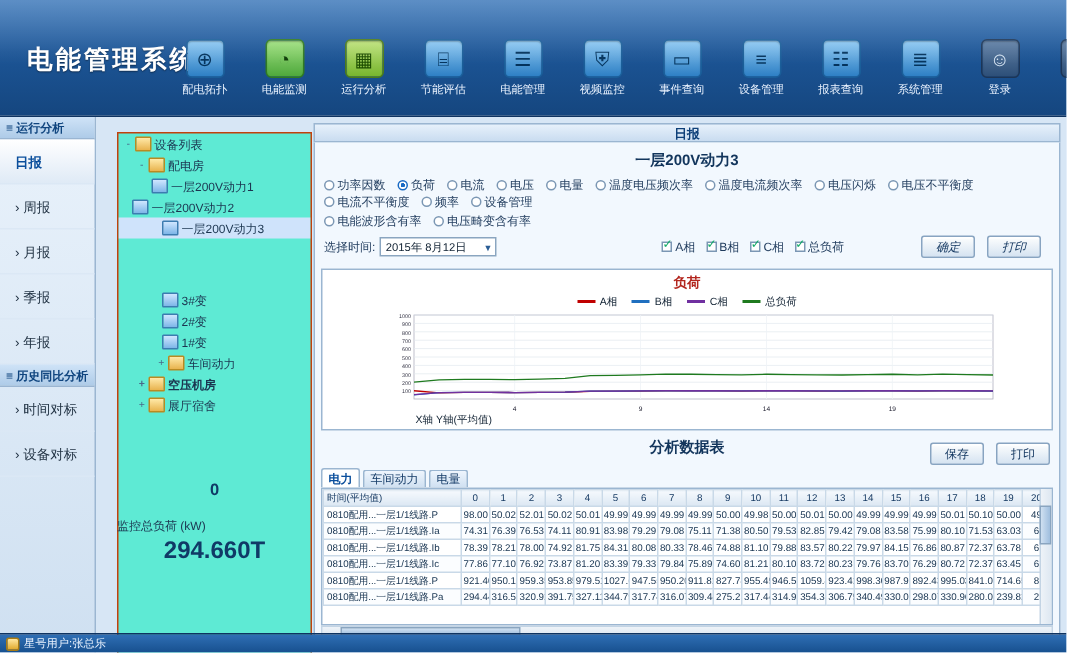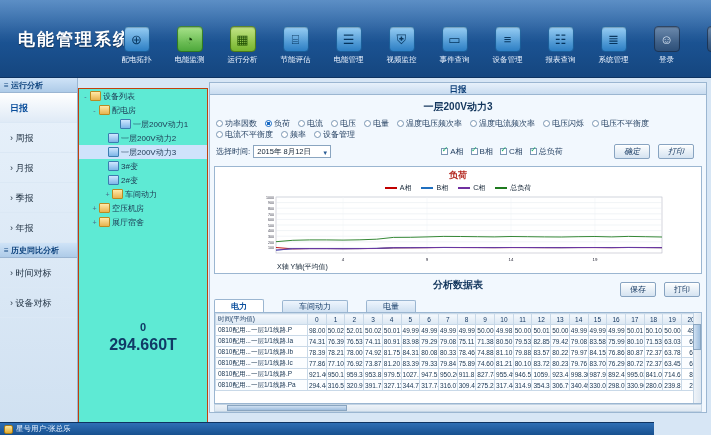--- a/index.html
+++ b/index.html
@@ -42,21 +42,21 @@
     box-shadow:0 1px 1px rgba(0,0,0,.25) inset;
   }
   .nav-item.sel .nav-ic{ background:linear-gradient(180deg,#bde27a,#77b52f); border-color:#4c7c18; color:#1c4c00;}
   .nav-item.green .nav-ic{ background:linear-gradient(180deg,#9fe07f,#4ea83c); border-color:#2f7a21; color:#0d3b06;}
   .nav-item.blue .nav-ic{ background:linear-gradient(180deg,#8ec9f3,#2d7fc4); border-color:#1a5e99; color:#04335c;}
   .nav-item.dark .nav-ic{ background:linear-gradient(180deg,#5f7fa5,#2d4f78); border-color:#1c3char; border-color:#1c3556; color:#dbe8f6;}
   .nav-lb{ margin-top:3px; font-size:7.5px; color:#eaf3ff; white-space:nowrap; }
 
   
   .sidebar{
-    position:absolute; left:0; top:78px; width:78px; height:357px;
+    position:absolute; left:0; top:78px; width:64px; height:357px;
     background:linear-gradient(180deg,#e9f2fb,#cfe0f1);
     border-right:1px solid #9bb6d1;
   }
   .side-group{
     height:15px; line-height:15px; padding-left:4px; font-size:8px; color:#10457f; font-weight:bold;
     background:linear-gradient(180deg,#cfe3f7,#aecbe8); border-bottom:1px solid #9ab5d2;
   }
   .side-item{
     height:30px; line-height:30px; padding-left:10px; font-size:9px; color:#234; cursor:pointer;
     border-bottom:1px solid #dbe8f5;
@@ -124,23 +124,23 @@
   .legend{ display:flex; justify-content:center; gap:10px; margin-top:1px;}
   .lg{ display:flex; align-items:center; font-size:7px; color:#123;}
   .lg i{ width:12px; height:0; border-top:2px solid #000; margin-right:3px; display:inline-block;}
   .chart-svg{ display:block; margin:0 auto; }
   .xylabel{ position:absolute; left:62px; bottom:1px; font-size:7px; color:#123;}
 
   
   .tbl-title{ text-align:center; font-size:10px; font-weight:bold; color:#12355c; margin:2px 0 1px;}
   .tabs{ display:flex; align-items:flex-end; padding-left:4px; height:13px;}
   .tab{
-    height:12px; line-height:12px; padding:0 16px; font-size:8px; color:#163c68;
+    height:12px; line-height:12px; padding:0 4px; font-size:8px; color:#163c68;
     background:linear-gradient(180deg,#eef5fd,#cfe0f1); border:1px solid #9bb6d1; border-bottom:none;
-    margin-right:18px; border-radius:2px 2px 0 0; cursor:pointer;
+    margin-right:2px; border-radius:2px 2px 0 0; cursor:pointer;
   }
   .tab.on{ background:#fff; color:#0a4e9c; font-weight:bold; height:13px; line-height:13px;}
   .grid-wrap{
     margin:0 4px 0; border:1px solid #9bb6d1; background:#fff; height:92px; overflow:hidden; position:relative;
   }
   table.grid{ border-collapse:collapse; width:100%; table-layout:fixed; }
   table.grid th, table.grid td{
     border:1px solid #c9d9e8; font-size:6.5px; height:11px; padding:0 1px; white-space:nowrap;
     overflow:hidden; text-align:center; color:#15324f;
   }
@@ -156,21 +156,21 @@
   }
   .vthumb{ position:absolute; right:0; top:11px; width:8px; height:26px; background:linear-gradient(90deg,#cfe0f1,#9fbede); border:1px solid #8aa5c0;}
   .hscroll{
     margin:0 4px; height:8px; background:linear-gradient(180deg,#eef3f8,#dde7f1); border:1px solid #c3d4e4; position:relative;
   }
   .hthumb{ position:absolute; left:12px; top:0; width:120px; height:6px; background:linear-gradient(180deg,#cfe0f1,#9fbede); border:1px solid #8aa5c0;}
   .save-row{ display:flex; justify-content:flex-end; gap:8px; padding:0 6px 2px; margin-top:-11px;}
 
   
   .statusbar{
-    position:absolute; left:0; bottom:0; width:654px; height:13px;
+    position:absolute; left:0; bottom:0; width:711px; height:13px;
     background:linear-gradient(180deg,#2f6fb5,#17508f); color:#eaf3ff; font-size:7.5px;
     display:flex; align-items:center; padding-left:4px; border-top:1px solid #0e3361;
   }
   .status-ic{ width:9px; height:9px; margin-right:3px; background:linear-gradient(180deg,#ffe7a0,#e0a92c); border:1px solid #a87b14; border-radius:2px;}
 </style>
 </head>
 <body>
 
 <div id="app">
 
@@ -243,64 +243,70 @@
       <div class="tree-row" style="padding-left: 2px;">
         <span class="tw">-</span>
         <span class="tico"></span>
         <span class="tree-lb">设备列表</span>
       </div>
       <div class="tree-row" style="padding-left: 11px;">
         <span class="tw">-</span>
         <span class="tico"></span>
         <span class="tree-lb">配电房</span>
       </div>
-      <div class="tree-row" style="padding-left: 32px;">
+      <div class="tree-row" style="padding-left: 13px;">
         <span class="tw"></span>
         <span class="tico d"></span>
         <span class="tree-lb">一层200V动力1</span>
       </div>
-      <div class="tree-row" style="padding-left: 20px;">
+      <div class="tree-row" style="">
         <span class="tw"></span>
         <span class="tico d"></span>
         <span class="tree-lb">一层200V动力2</span>
       </div>
       <div class="tree-row sel" style="padding-left: 20px;">
         <span class="tw"></span>
         <span class="tico d"></span>
         <span class="tree-lb">一层200V动力3</span>
       </div>
-      <div class="tree-row" style="padding-left: 20px;">
+      <div class="tree-row" style="padding-left: 20px; margin-top: 34px;">
         <span class="tw"></span>
         <span class="tico d"></span>
         <span class="tree-lb">3#变</span>
       </div>
       <div class="tree-row" style="padding-left: 20px;">
         <span class="tw"></span>
         <span class="tico d"></span>
         <span class="tree-lb">2#变</span>
       </div>
+      <div class="tree-row" style="padding-left: 20px;">
+        <span class="tw"></span>
+        <span class="tico d"></span>
+        <span class="tree-lb">1#变</span>
+      </div>
       <div class="tree-row" style="padding-left: 24px;">
         <span class="tw">+</span>
         <span class="tico"></span>
         <span class="tree-lb">车间动力</span>
       </div>
-      <div class="tree-row" style="padding-left: 11px;">
+      <div class="tree-row" style="padding-left: 11px; font-weight: bold;">
         <span class="tw">+</span>
         <span class="tico"></span>
         <span class="tree-lb">空压机房</span>
       </div>
       <div class="tree-row" style="padding-left: 11px;">
         <span class="tw">+</span>
         <span class="tico"></span>
         <span class="tree-lb">展厅宿舍</span>
       </div>
     </div>
 
   <div class="sumbox">
     <div class="sum-v">0</div>
+    <div class="sum-t" style="margin-top:12px">监控总负荷 (kW)</div>
     <div class="sum-v big">294.660T</div>
   </div>
 
   <div class="main">
 
     <div class="page-bar">日报</div>
 
     <div class="panel">
       <div class="panel-title">一层200V动力3</div>
 
@@ -346,20 +352,30 @@
               <span class="dot"></span>
               <span>电流不平衡度</span>
             </div>
             <div class="rad">
               <span class="dot"></span>
               <span>频率</span>
             </div>
             <div class="rad">
               <span class="dot"></span>
               <span>设备管理</span>
+            </div>
+          </div>
+        <div class="rrow" id="rrow2">
+            <div class="rad">
+              <span class="dot"></span>
+              <span>电能波形含有率</span>
+            </div>
+            <div class="rad">
+              <span class="dot"></span>
+              <span>电压畸变含有率</span>
             </div>
           </div>
       </div>
 
       <div class="timerow">
         <span class="timelabel">选择时间:</span>
         <div class="datebox">
           <span>2015年 8月12日</span>
           <span class="ar">▼</span>
         </div>

